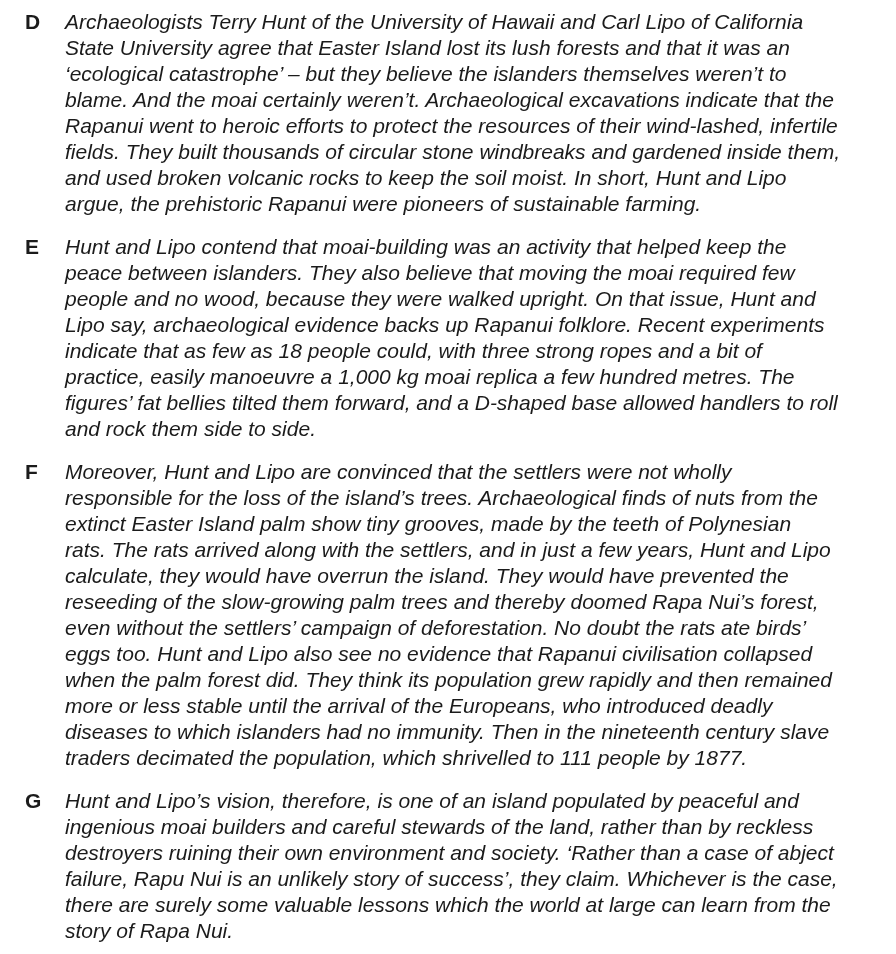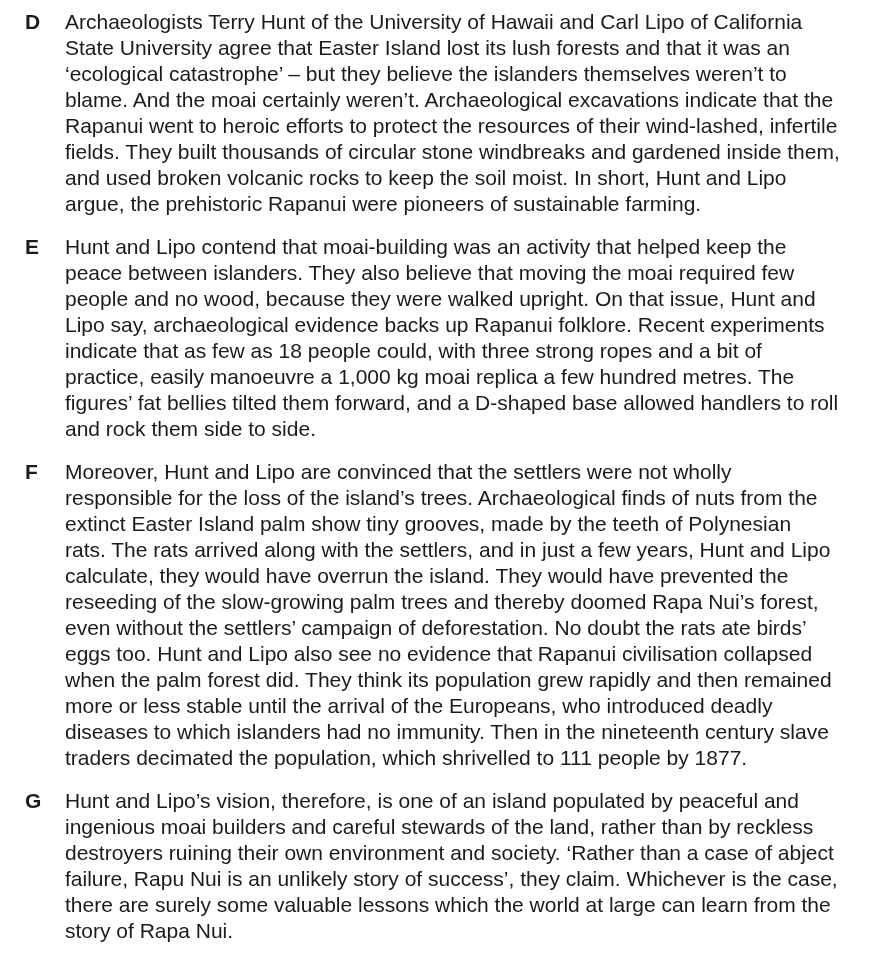--- a/index.html
+++ b/index.html
@@ -29,20 +29,21 @@
     margin: 0 0 17px 0;
   }
   .para-label {
     flex: 0 0 40px;
     font-weight: 700;
   }
   .para-text {
     flex: 1 1 auto;
     max-width: 819px;
     white-space: pre-line;
+    font-style: italic;
   }
 </style>
 </head>
 <body>
 
 <div class="page">
 
   <section class="para">
     <div class="para-label">D</div>
     <div class="para-text">Archaeologists Terry Hunt of the University of Hawaii and Carl Lipo of California

